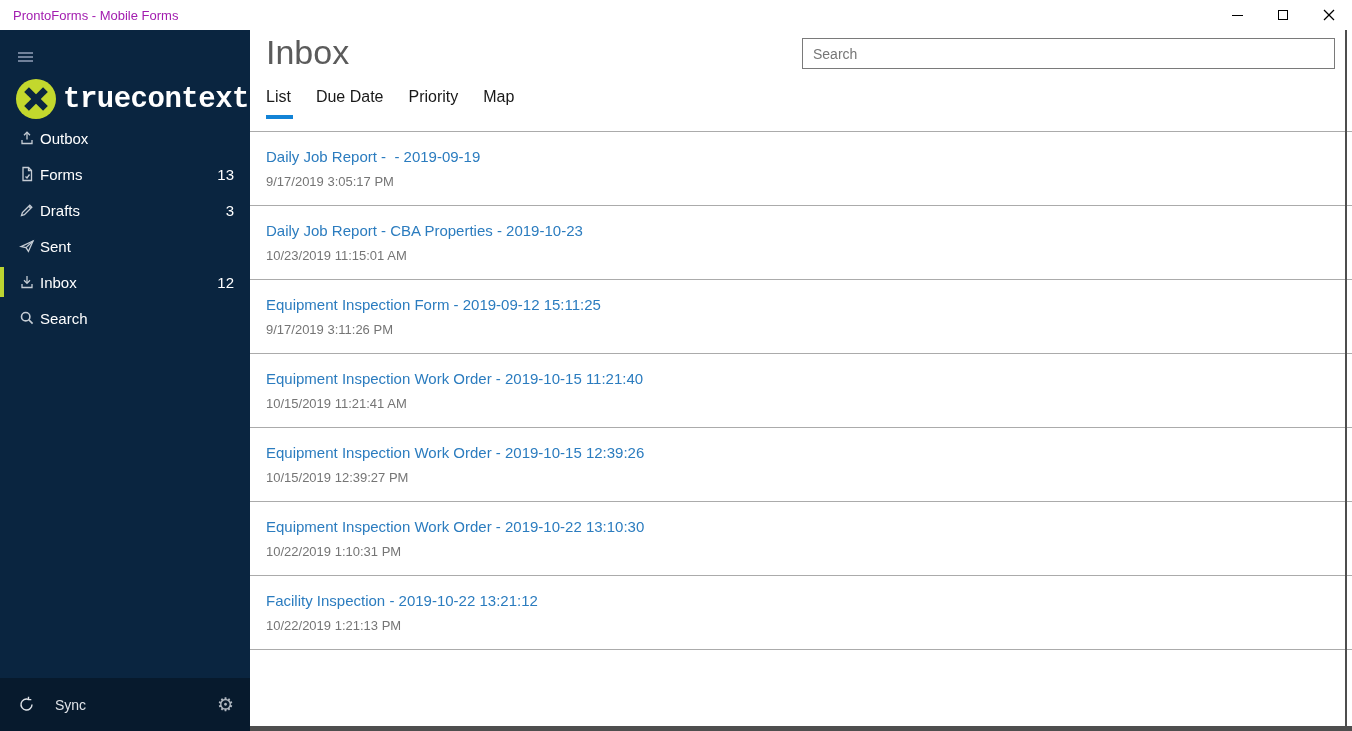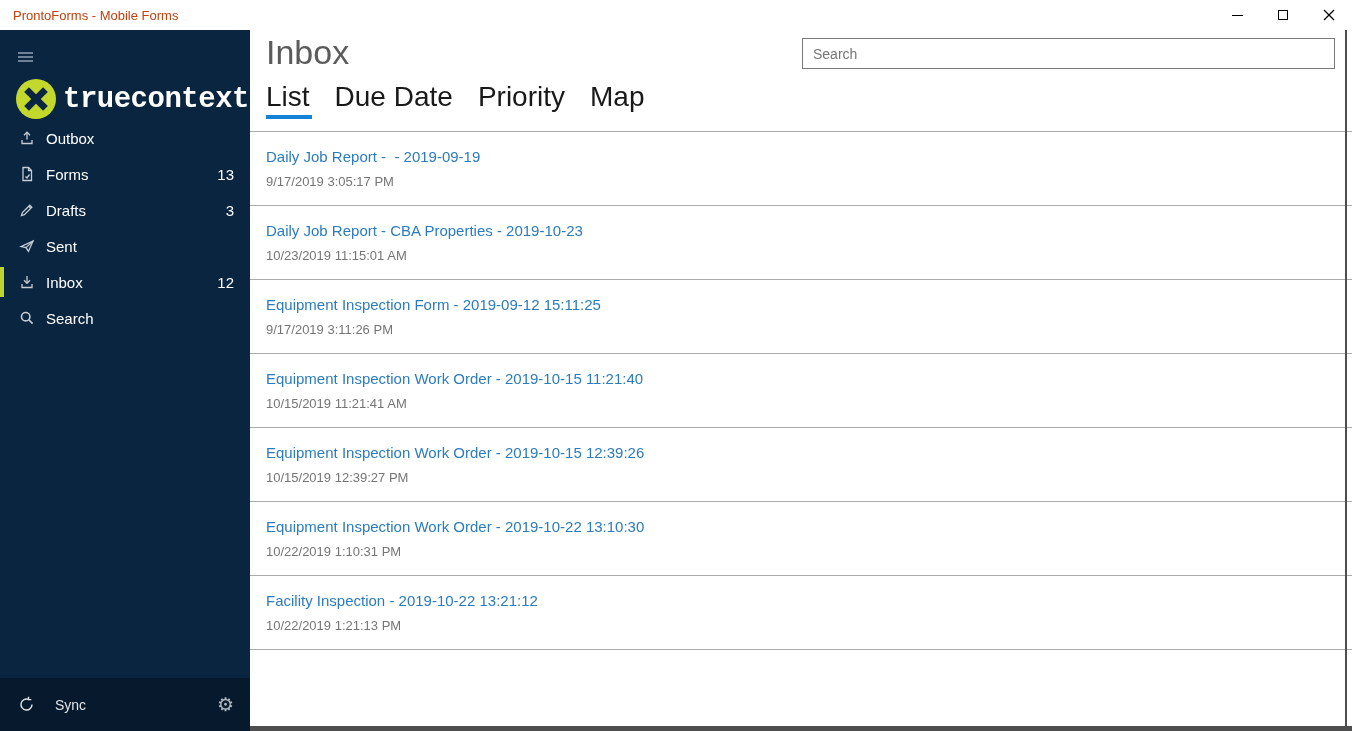--- a/index.html
+++ b/index.html
@@ -3,52 +3,52 @@
 <meta charset="utf-8">
 <style>
   html,body{margin:0;padding:0;}
   body{
     width:1352px;height:731px;overflow:hidden;position:relative;
     font-family:"Liberation Sans", sans-serif;background:#fff;
     -webkit-font-smoothing:antialiased;
   }
   
   .titlebar{height:30px;background:#ffffff;display:flex;align-items:center;position:relative;}
-  .titlebar-title{font-size:13px;color:#c2410c;padding-left:13px;}
+  .titlebar-title{font-size:13px;color:#a21caf;padding-left:13px;}
   .window-controls{margin-left:auto;display:flex;height:100%;}
   .win-btn{width:46px;height:100%;display:flex;align-items:center;justify-content:center;cursor:default;}
   .min-glyph{display:block;width:11px;height:0;border-top:1px solid #000;}
   .max-glyph{display:block;width:10px;height:10px;border:1px solid #000;box-sizing:border-box;}
   .close-glyph line{stroke:#000;stroke-width:1.2;}
   
   .app{display:flex;height:701px;}
   
   .sidebar{width:250px;min-width:250px;background:#0a2540;display:flex;flex-direction:column;color:#fff;}
   .hamburger{margin:22px 0 0 18px;width:15px;cursor:pointer;}
   .hamburger i{display:block;width:15px;height:2px;background:#70819a;margin-bottom:2px;}
   .logo-row{display:flex;align-items:center;margin:14px 0 0 16px;height:42px;font-family:Liberation Mono, monospace;}
   .logo-mark{width:40px;height:40px;}
   .logo-text{font-size:29px;font-weight:700;color:#ffffff;margin-left:7px;letter-spacing:-0.5px;}
   .nav{margin-top:0;}
   .nav-item{height:36px;display:flex;align-items:center;position:relative;font-size:15px;color:#ffffff;cursor:pointer;}
   .nav-item .icon{width:17px;height:17px;margin-left:18px;display:flex;align-items:center;justify-content:center;}
   .nav-item .icon svg{display:block;}
-  .nav-item .label{margin-left:11px;}
+  .nav-item .label{margin-left:5px;}
   .nav-item .badge{margin-left:auto;margin-right:16px;font-size:15px;color:#ffffff;}
   .nav-item.active::before{content:'';position:absolute;left:0;top:3px;bottom:3px;width:4px;background:#bcd431;}
   .sidebar-footer{margin-top:auto;height:53px;background:#071a2d;display:flex;align-items:center;padding:0 16px 0 18px;}
   .sync-btn{display:flex;align-items:center;cursor:pointer;gap:9px;}
   .sync-label{font-size:14px;color:#dfe3e8;margin-left:11px;}
   .gear-btn{margin-left:auto;cursor:pointer;display:flex;align-items:center;}
   
   .main{flex:1;position:relative;background:#fff;}
   .main-header{position:relative;height:101px;}
   .page-title{position:absolute;left:16px;top:4px;font-size:34px;line-height:36px;font-weight:400;color:#5b5b5b;margin:0;}
   .tabs{position:absolute;left:16px;top:55px;display:flex;gap:25px;}
-  .tab{font-size:28px;line-height:24px;color:#191919;padding-bottom:10px;position:relative;cursor:pointer;white-space:pre;}
+  .tab{font-size:16px;line-height:24px;color:#191919;padding-bottom:10px;position:relative;cursor:pointer;white-space:pre;}
   .tab.active::after{content:'';position:absolute;left:0;right:-2px;bottom:0;height:4px;background:#1283d6;}
   .search-box{position:absolute;top:8px;right:17px;width:533px;height:31px;box-sizing:border-box;
     border:1px solid #7a7a7a;background:#fff;font-size:14px;color:#222;padding:0 10px;outline:none;
     font-family:"Liberation Sans", sans-serif;}
   .search-box::placeholder{color:#767676;opacity:1;}
   
   .list{border-top:1px solid #ababab;}
   .row{height:74px;box-sizing:border-box;border-bottom:1px solid #ababab;padding:16px 0 0 16px;cursor:pointer;background:#fff;}
   .row-title{font-size:15px;font-weight:400;color:#2b7cbf;white-space:pre;}
   .row-ts{font-size:13px;color:#757575;margin-top:9px;}

